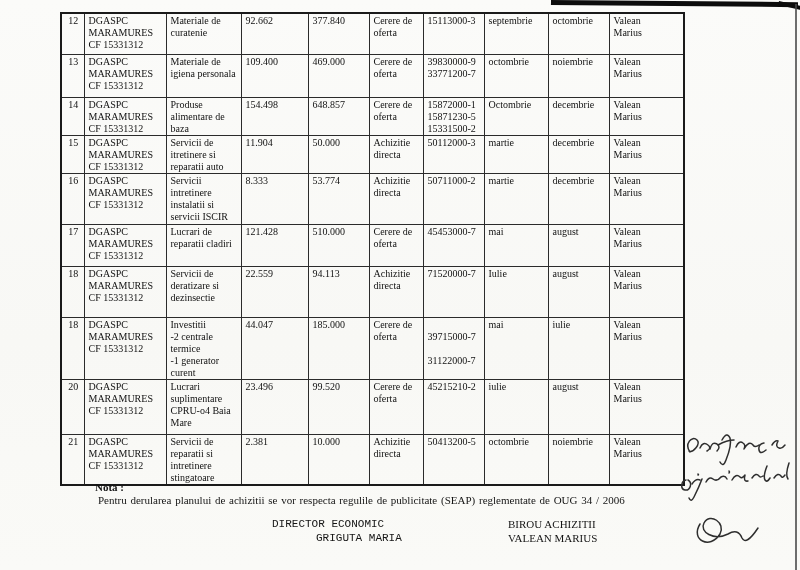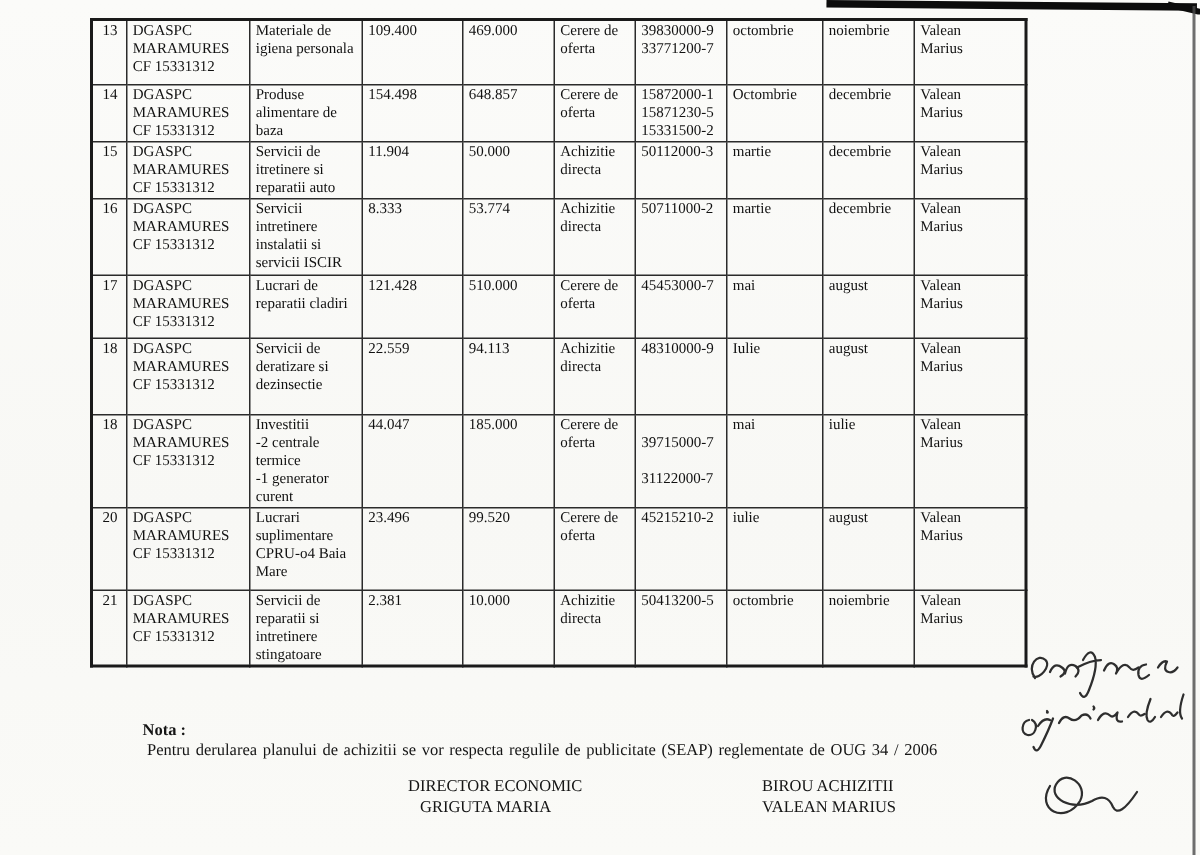--- a/index.html
+++ b/index.html
@@ -20,22 +20,22 @@
                 font-size:10px;line-height:12px;white-space:pre-line;
                 overflow:hidden;color:#111;}
   td.c-nr{text-align:center;padding-left:1px;padding-right:1px;}
   
   .nota{position:absolute;left:95px;top:481px;font-size:11px;font-weight:bold;}
   .nota-text{position:absolute;left:98px;top:494px;width:600px;font-size:11px;word-spacing:1px;white-space:nowrap;}
   .sig{position:absolute;top:517px;font-size:11px;line-height:14px;}
   .sig .t{display:block;}
   .sig .n{display:block;}
   .sig1{left:95px;}
-  .sig2{left:272px;text-align:left;}
-  .sig2 .n{padding-left:8px;}
+  .sig2{left:272px;text-align:left;font-family:Liberation Mono, monospace;}
+  .sig2 .n{padding-left:8px;margin-left:36px;}
   .sig3{left:508px;}
   
   .handwriting{position:absolute;left:678px;top:428px;width:124px;height:132px;}
 </style>
 </head>
 <body>
 
 <div class="page">
 
   <div class="topbar"></div>
@@ -49,20 +49,35 @@
         <col style="width:75px">
       <col style="width:67px">
         <col style="width:61px">
         <col style="width:54px">
       <col style="width:61px">
         <col style="width:64px">
         <col style="width:61px">
       <col style="width:75px">
     </colgroup>
     <tbody id="table-body">
+        <tr style="height: 41px;">
+          <td class="c-nr">12</td>
+          <td class="c-entity">DGASPC
+MARAMURES
+CF 15331312</td>
+          <td class="c-description">Materiale de curatenie</td>
+          <td class="c-value1">92.662</td>
+          <td class="c-value2">377.840</td>
+          <td class="c-procedure">Cerere de oferta</td>
+          <td class="c-cpv">15113000-3</td>
+          <td class="c-start">septembrie</td>
+          <td class="c-end">octombrie</td>
+          <td class="c-responsible">Valean
+Marius</td>
+        </tr>
         <tr style="height: 43px;">
           <td class="c-nr">13</td>
           <td class="c-entity">DGASPC
 MARAMURES
 CF 15331312</td>
           <td class="c-description">Materiale de igiena personala</td>
           <td class="c-value1">109.400</td>
           <td class="c-value2">469.000</td>
           <td class="c-procedure">Cerere de oferta</td>
           <td class="c-cpv">39830000-9
@@ -136,21 +151,21 @@
         </tr>
         <tr style="height: 51px;">
           <td class="c-nr">18</td>
           <td class="c-entity">DGASPC
 MARAMURES
 CF 15331312</td>
           <td class="c-description">Servicii de deratizare si dezinsectie</td>
           <td class="c-value1">22.559</td>
           <td class="c-value2">94.113</td>
           <td class="c-procedure">Achizitie directa</td>
-          <td class="c-cpv">48310000-9</td>
+          <td class="c-cpv">71520000-7</td>
           <td class="c-start">Iulie</td>
           <td class="c-end">august</td>
           <td class="c-responsible">Valean
 Marius</td>
         </tr>
         <tr style="height: 61px;">
           <td class="c-nr">18</td>
           <td class="c-entity">DGASPC
 MARAMURES
 CF 15331312</td>

